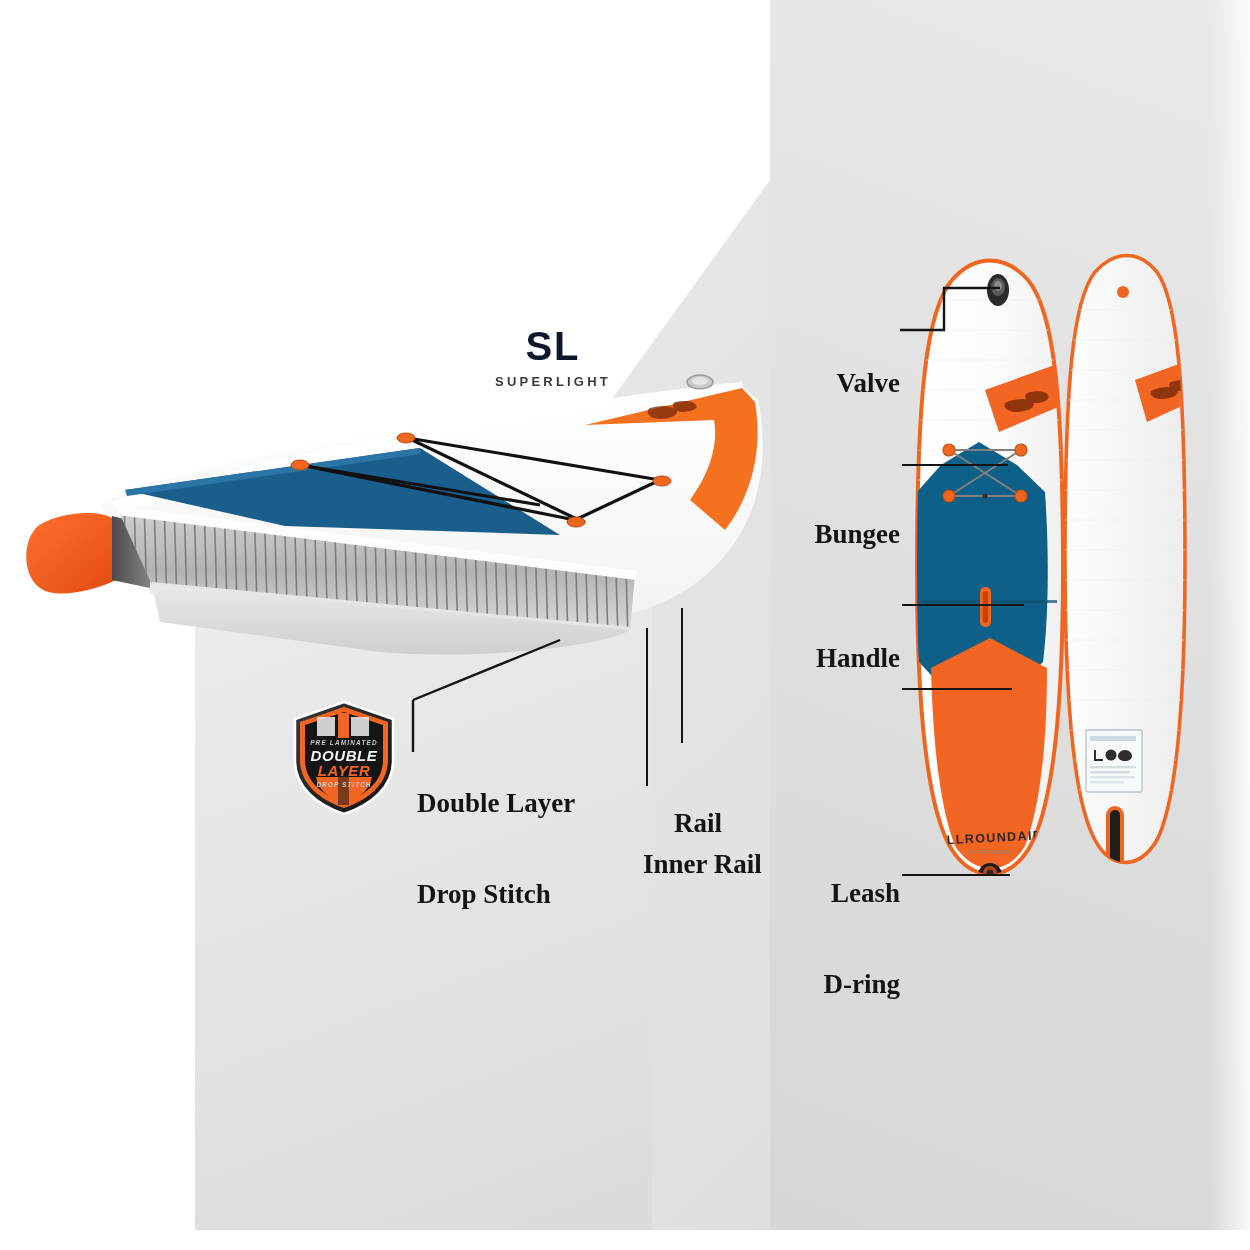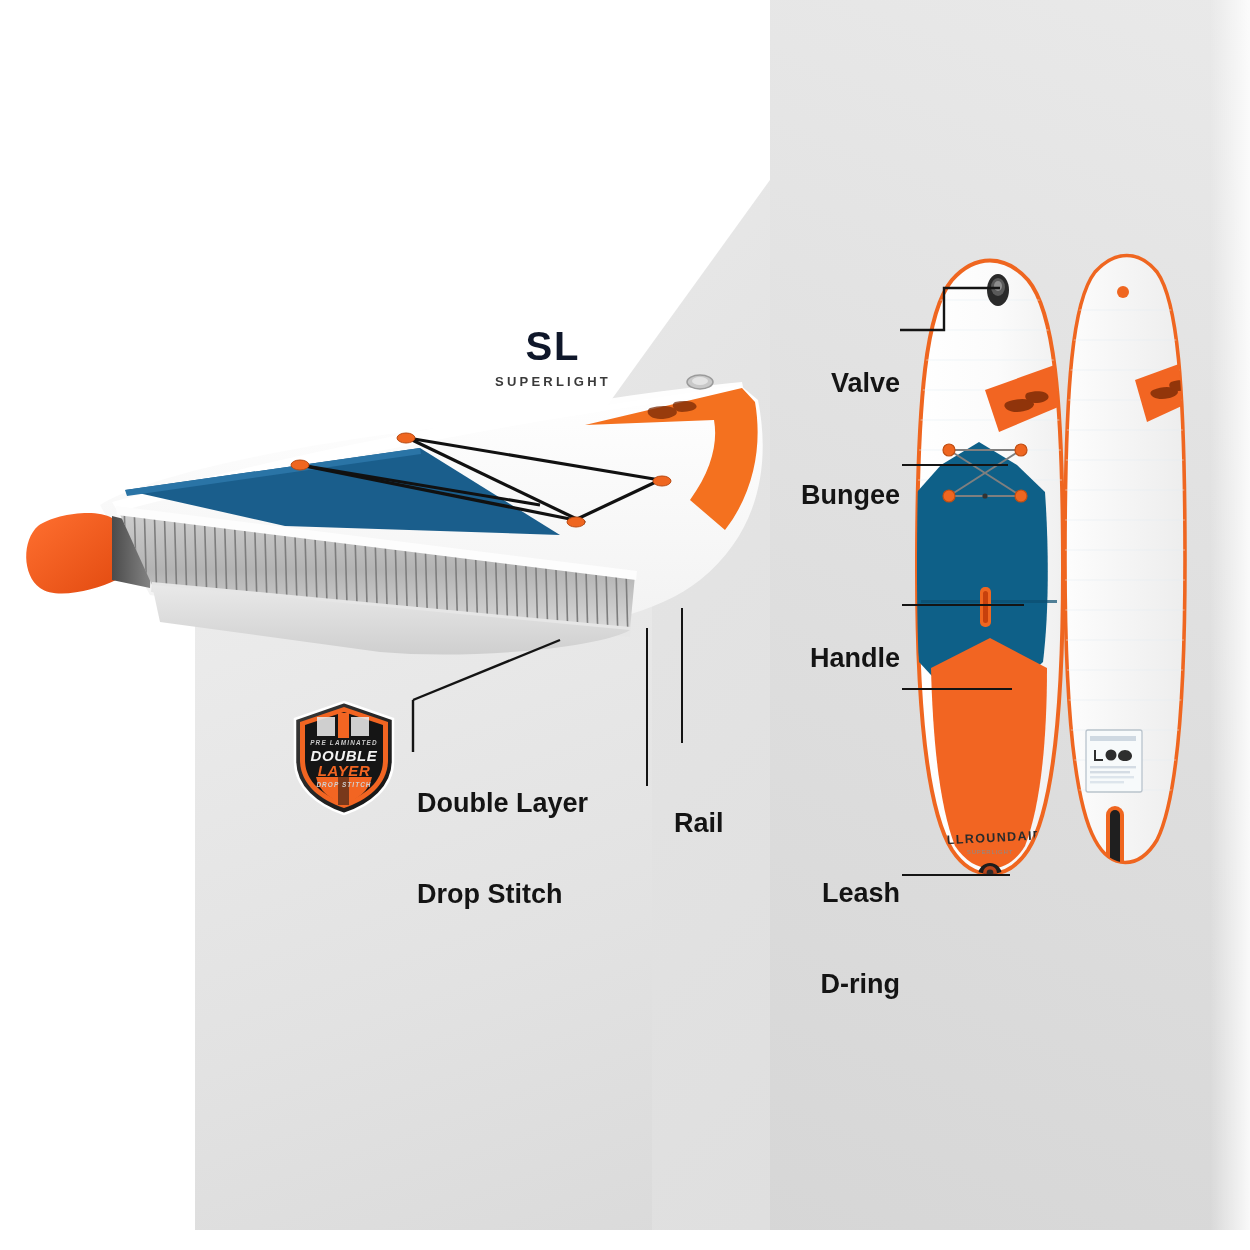--- a/index.html
+++ b/index.html
@@ -41,21 +41,21 @@
   .sl-logo .sl{
     font-size:40px;font-weight:bold;letter-spacing:2px;color:#0f172a;line-height:48px;
     font-family:"Liberation Sans",sans-serif;
   }
   .sl-logo .sl-sub{
     font-size:13px;font-weight:bold;letter-spacing:3.2px;color:#3a3a3a;margin-top:4px;
   }
 
   
   .lab{position:absolute;font-weight:bold;color:#141414;line-height:1.12;white-space:pre;}
-  .lab.s28{font-size:27px;}
+  .lab.s28{font-size:27px;font-family:Liberation Serif, serif;}
   .lab.right{text-align:right;}
   .leader{position:absolute;background:#141414;}
   .leader.h{height:2px;}
   .leader.v{width:2px;}
 
   
   .shield{position:absolute;left:289px;top:699px;width:110px;height:118px;font-style:italic;}
 
   
   .boards{position:absolute;left:895px;top:250px;width:280px;height:650px;}
@@ -243,20 +243,23 @@
     <div>Double Layer</div>
     <div>Drop Stitch</div>
   </div>
 
   <div class="leader v" style="left:681px;top:608px;height:135px;"></div>
   <div class="lab s28" style="left:674px;top:748px;">
     <div>Rail</div>
   </div>
 
   <div class="leader v" style="left:646px;top:628px;height:158px;"></div>
+  <div class="lab s28" style="left:643px;top:789px;">
+    <div>Inner Rail</div>
+  </div>
 
   <svg class="boards" viewBox="0 0 280 650">
     <defs>
       <linearGradient id="bodyG" x1="0" y1="0" x2="1" y2="0">
         <stop offset="0" stop-color="#ffffff"></stop>
           <stop offset="0.55" stop-color="#fbfbfb"></stop>
         <stop offset="1" stop-color="#f0f0f0"></stop>
       </linearGradient>
       <linearGradient id="bodyG2" x1="0" y1="0" x2="1" y2="0">
         <stop offset="0" stop-color="#fdfdfd"></stop>
@@ -393,21 +396,21 @@
     </g>
   </svg>
 
   <div class="lab s28 right" style="left:790px;top:308px;width:110px;">
     <div>Valve</div>
   </div>
   <svg style="position:absolute;left:900px;top:282px;width:120px;height:60px" viewBox="0 0 120 60">
     <polyline points="0,48 44,48 44,6 100,6" fill="none" stroke="#141414" stroke-width="2.4"></polyline>
   </svg>
 
-  <div class="lab s28 right" style="left:760px;top:420px;width:140px;">
+  <div class="lab s28 right" style="left:760px;top:459px;width:140px;">
     <div>Bungee</div>
   </div>
   <div class="leader h" style="left:902px;top:464px;width:106px;"></div>
 
   <div class="lab s28 right" style="left:760px;top:583px;width:140px;">
     <div>Handle</div>
   </div>
   <div class="leader h" style="left:902px;top:604px;width:122px;"></div>
 
   <div class="leader h" style="left:902px;top:688px;width:110px;"></div>

